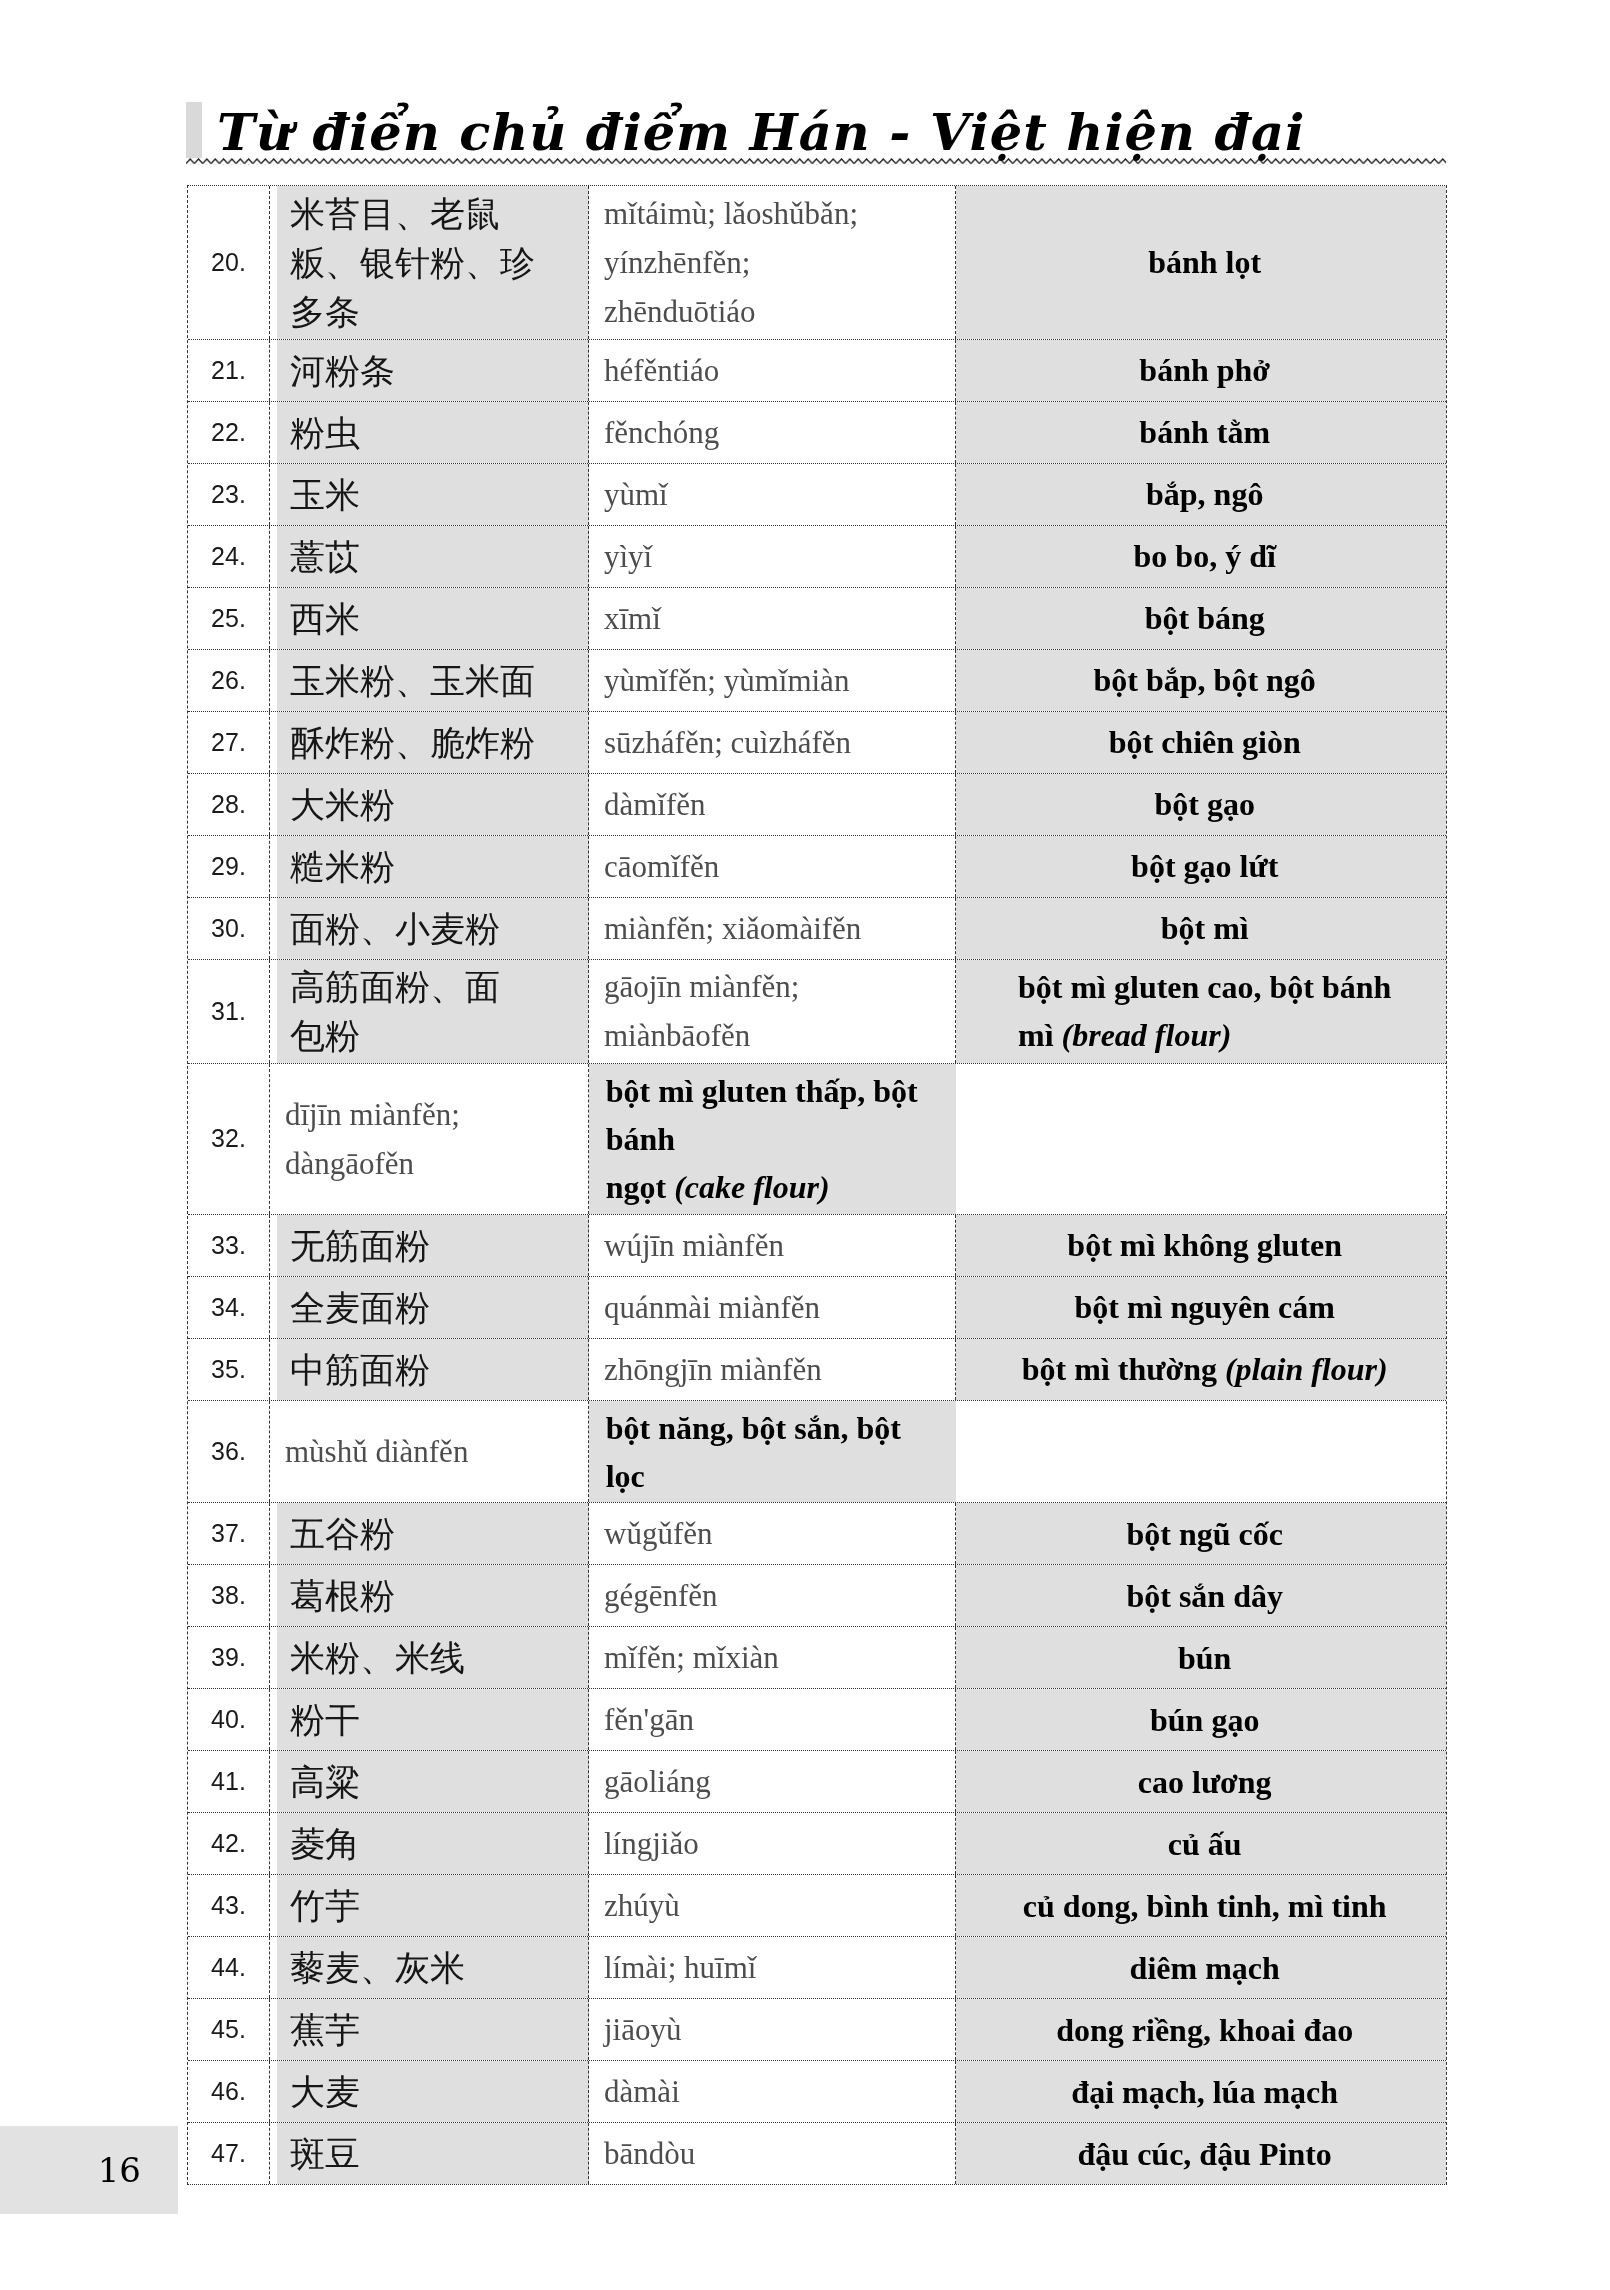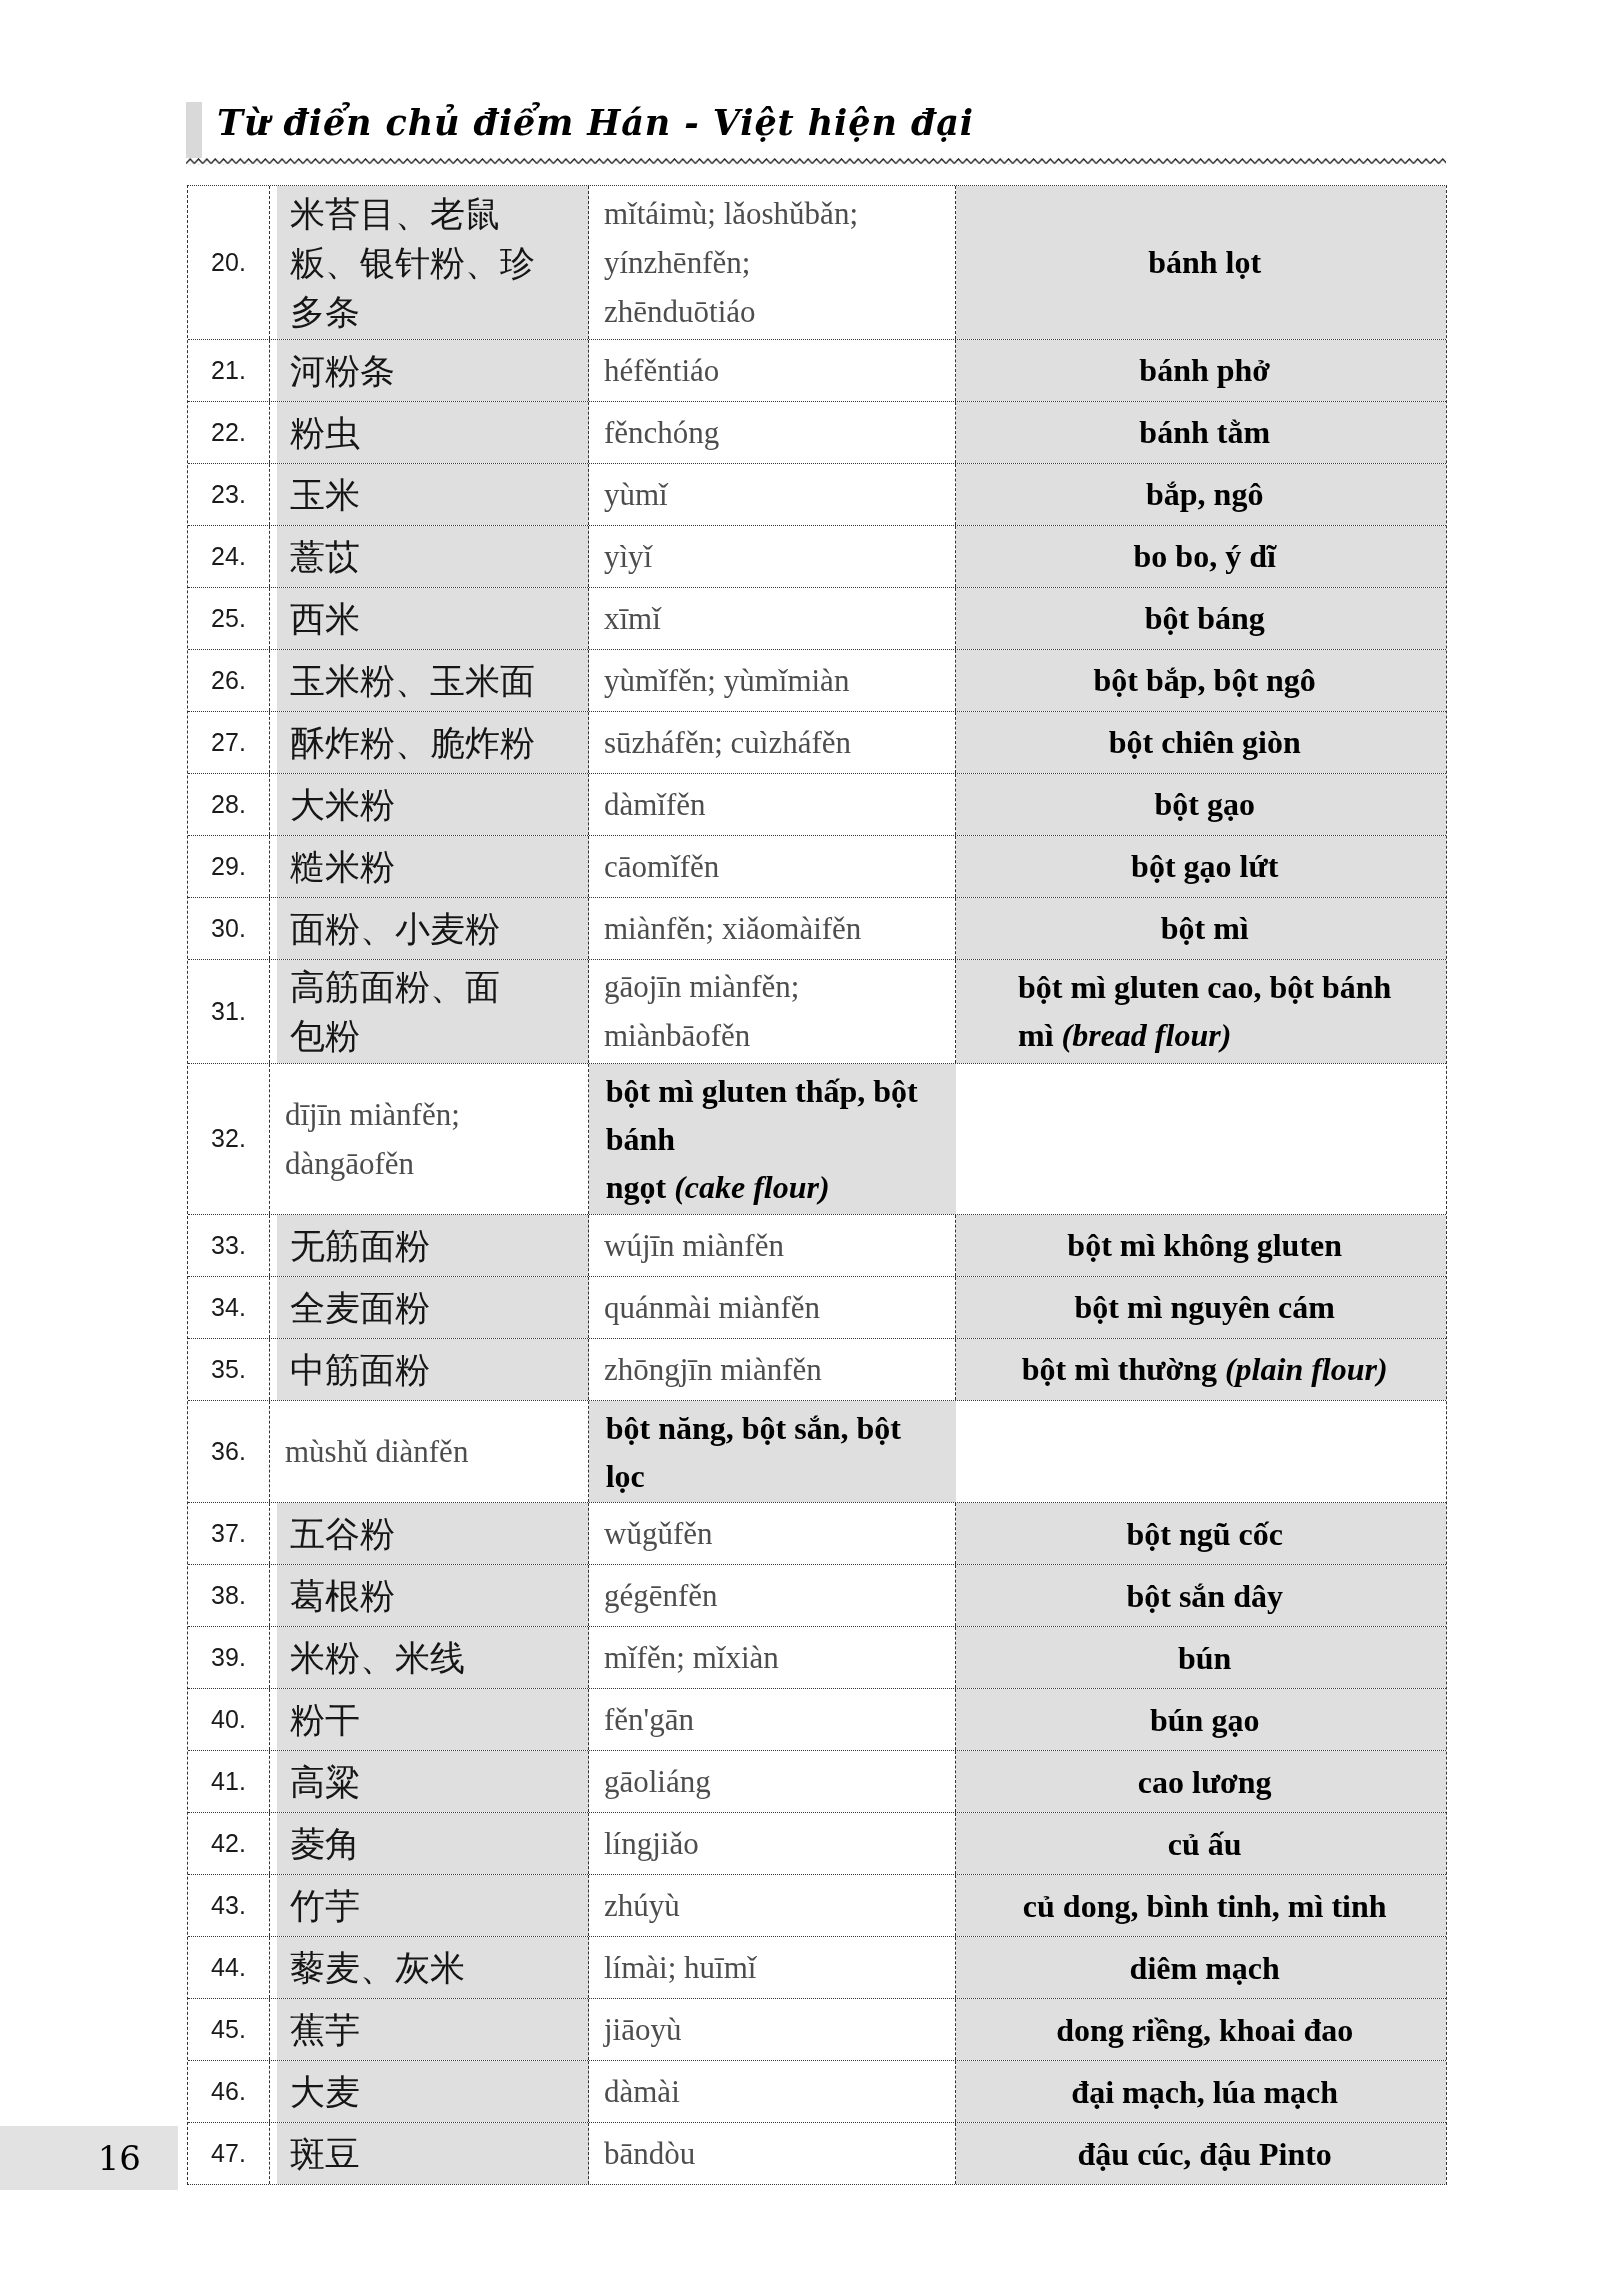--- a/index.html
+++ b/index.html
@@ -5,21 +5,21 @@
   html,body{margin:0;padding:0;}
   body{
     width:1610px;height:2290px;position:relative;background:#ffffff;
     font-family:"Liberation Serif",serif;color:#111;overflow:hidden;
   }
   
   .accent-bar{position:absolute;left:186px;top:102px;width:16px;height:56px;background:#d9d9d9;}
   .page-title{
     position:absolute;left:217px;top:102px;width:1113px;
     font-family:"DejaVu Serif",serif;font-style:italic;font-weight:bold;
-    font-size:35px;letter-spacing:0.9px;color:#000;white-space:nowrap;
+    font-size:51px;letter-spacing:0.9px;color:#000;white-space:nowrap;
   }
   .zigzag{position:absolute;left:186px;top:158px;}
   
   .dict-table{
     position:absolute;left:187px;top:185px;width:1258px;
     border-left:0.9px dashed #333;border-right:0.9px dashed #333;
     border-top:0.9px dotted #333;border-bottom:0.9px dotted #333;
     box-sizing:content-box;
   }
   .t-row{
@@ -43,21 +43,21 @@
     padding:2.8px 5.6px 2.8px 15px;line-height:49px;white-space:pre-line;
   }
   .c-vi{
     background:#dfdfdf;
     font-family:"Liberation Serif",serif;font-weight:bold;font-size:32px;color:#000;
     padding:2.8px 9.3px 2.8px 16.7px;line-height:48px;white-space:pre-line;justify-content:center;
   }
   .c-vi i{font-style:italic;}
   
   .pagenum-box{
-    position:absolute;left:0;top:2126px;width:178px;height:64px;background:#e2e2e2;
+    position:absolute;left:0;top:2126px;width:178px;height:88px;background:#e2e2e2;
     display:flex;align-items:center;justify-content:flex-end;
     padding-right:37px;box-sizing:border-box;
     font-family:"DejaVu Serif",serif;font-size:34px;color:#000;
   }
 </style>
 </head>
 <body>
 
 <div>
 

